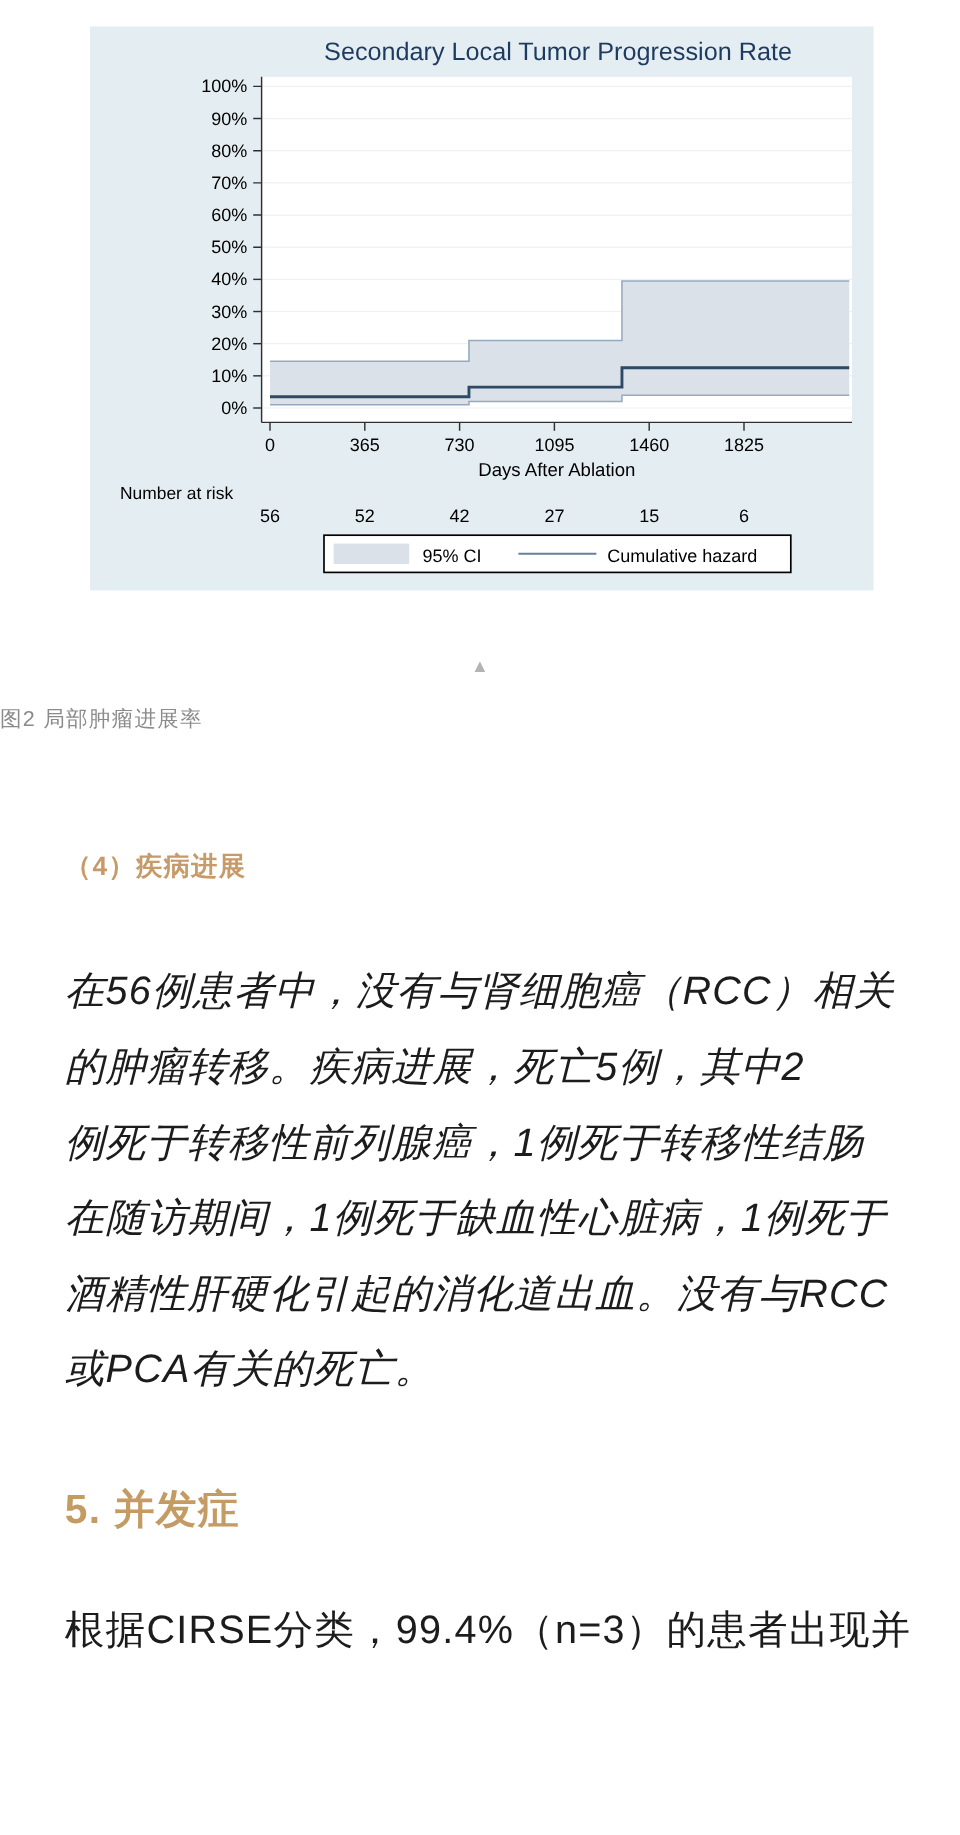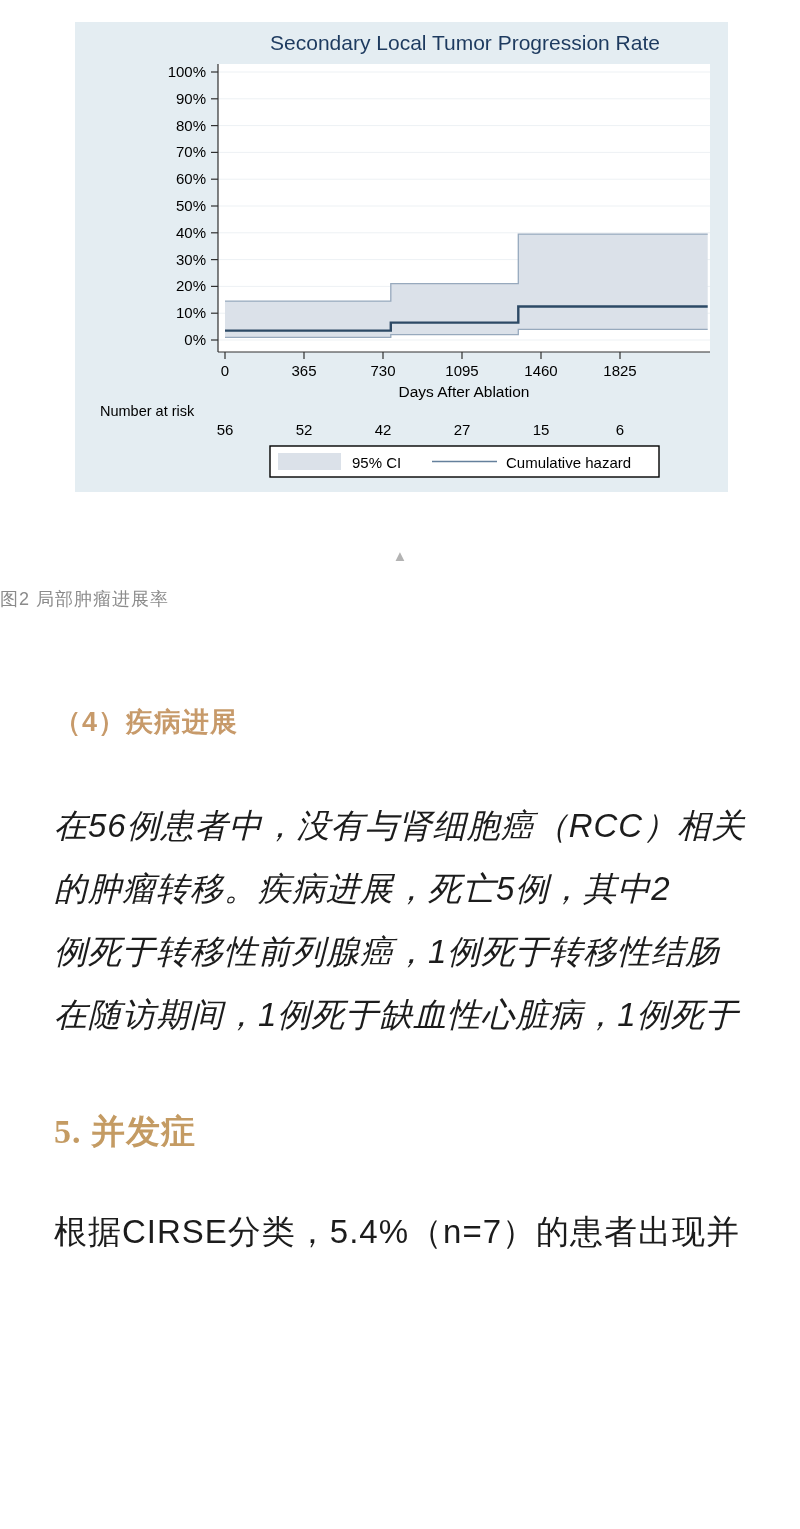--- a/index.html
+++ b/index.html
@@ -7,26 +7,26 @@
   .page{position:relative;width:800px;height:1529px;background:#ffffff;overflow:hidden;}
   figure{margin:0;padding:0;}
   .chart-card{margin:22px 0 0 75px;width:653px;height:470px;background:var(--card-bg,#e4edf2);}
   #chart-svg{display:block;}
   #chart-svg text{font-family:"Liberation Sans","DejaVu Sans",sans-serif;}
   .collapse{margin-top:54px;height:20px;line-height:20px;text-align:center;
             font-size:15px;color:var(--tri,#b3b3b3);}
   .caption{margin-top:20px;text-align:left;font-size:18px;line-height:26px;
            color:var(--cap,#8b8b8b);letter-spacing:1px;}
   .content{padding:0 54px;color:var(--body,#1c1c1c);}
-  .h4{margin:88px 0 0 0;font-size:27px;line-height:44px;font-weight:bold;
+  .h4{margin:88px 0 0 0;font-size:22px;line-height:44px;font-weight:bold;
       color:var(--h4,#c79a6a);letter-spacing:1px;
       font-family:"Liberation Sans","DejaVu Sans",sans-serif;}
   .h5{margin:64px 0 0 0;font-size:34px;line-height:44px;font-weight:bold;
       color:var(--h5,#c49b63);letter-spacing:1px;
-      font-family:Liberation Serif, serif;}
+      font-family:Liberation Sans, sans-serif;}
   .para{margin-top:50px;font-size:33px;line-height:63px;letter-spacing:1px;}
   .para .line{white-space:nowrap;}
   .para.p2{margin-top:46px;}
   .para.p1{margin-top:50px;font-style:italic;}
 </style>
 </head>
 <body>
 
 <div class="page">
 
@@ -107,22 +107,24 @@
 
   <section class="content">
 
     <h2 class="h4">（4）疾病进展</h2>
 
     <div class="para p1">
       <div class="line">在56例患者中，没有与肾细胞癌（RCC）相关</div>
       <div class="line">的肿瘤转移。疾病进展，死亡5例，其中2</div>
       <div class="line">例死于转移性前列腺癌，1例死于转移性结肠</div>
       <div class="line">在随访期间，1例死于缺血性心脏病，1例死于</div>
+      <div class="line">酒精性肝硬化引起的消化道出血。没有与RCC</div>
+      <div class="line">或PCA有关的死亡。</div>
     </div>
 
     <h2 class="h5">5. 并发症</h2>
 
     <div class="para p2">
-      <div class="line">根据CIRSE分类，5.4%（n=7）的患者出现并</div>
+      <div class="line">根据CIRSE分类，99.4%（n=3）的患者出现并</div>
     </div>
 
   </section>
 </div>
 
 </body></html>

